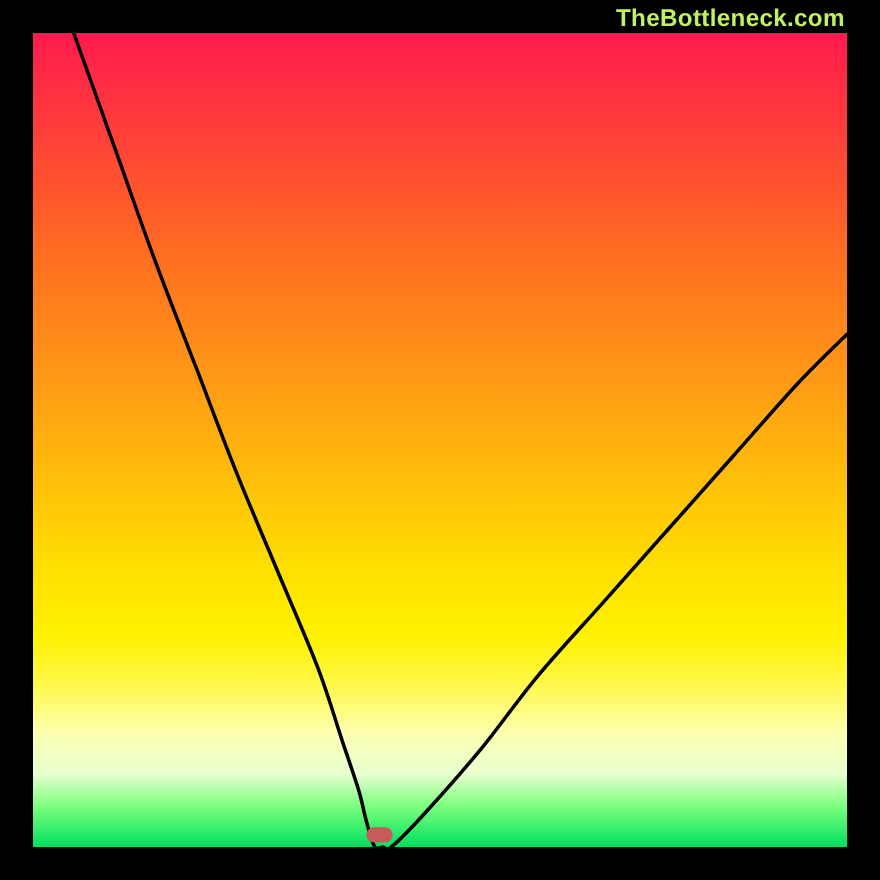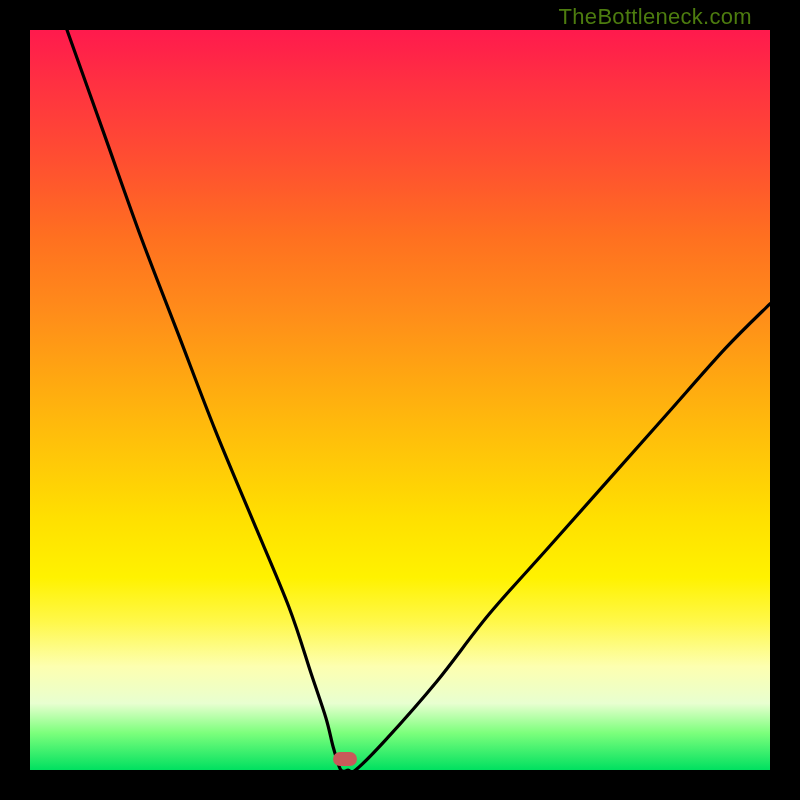--- a/index.html
+++ b/index.html
@@ -36,24 +36,24 @@
       #fdffb0 86%,
       #e8ffd0 91%,
       #7cff7c 95%,
       #00e060 100%
     );
     overflow: hidden;
   }
   .watermark {
     position: absolute;
     top: 4px;
-    right: 48px;
-    color: #4d7c0f;
+    right: 32px;
+    color: #bef264;
     font-size: 22px;
-    font-weight: 400;
+    font-weight: 700;
     letter-spacing: 0.3px;
     z-index: 5;
   }
   svg.curve {
     position: absolute;
     left: 0;
     top: 0;
     width: 740px;
     height: 740px;
   }

